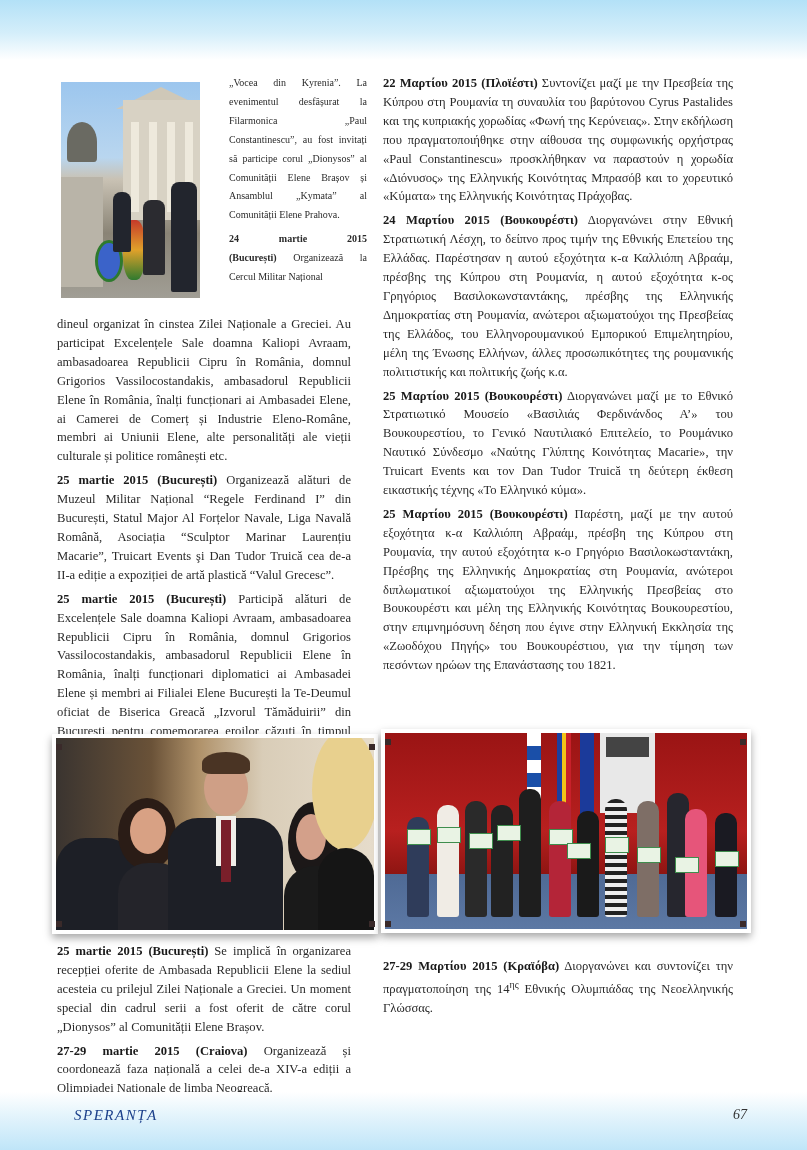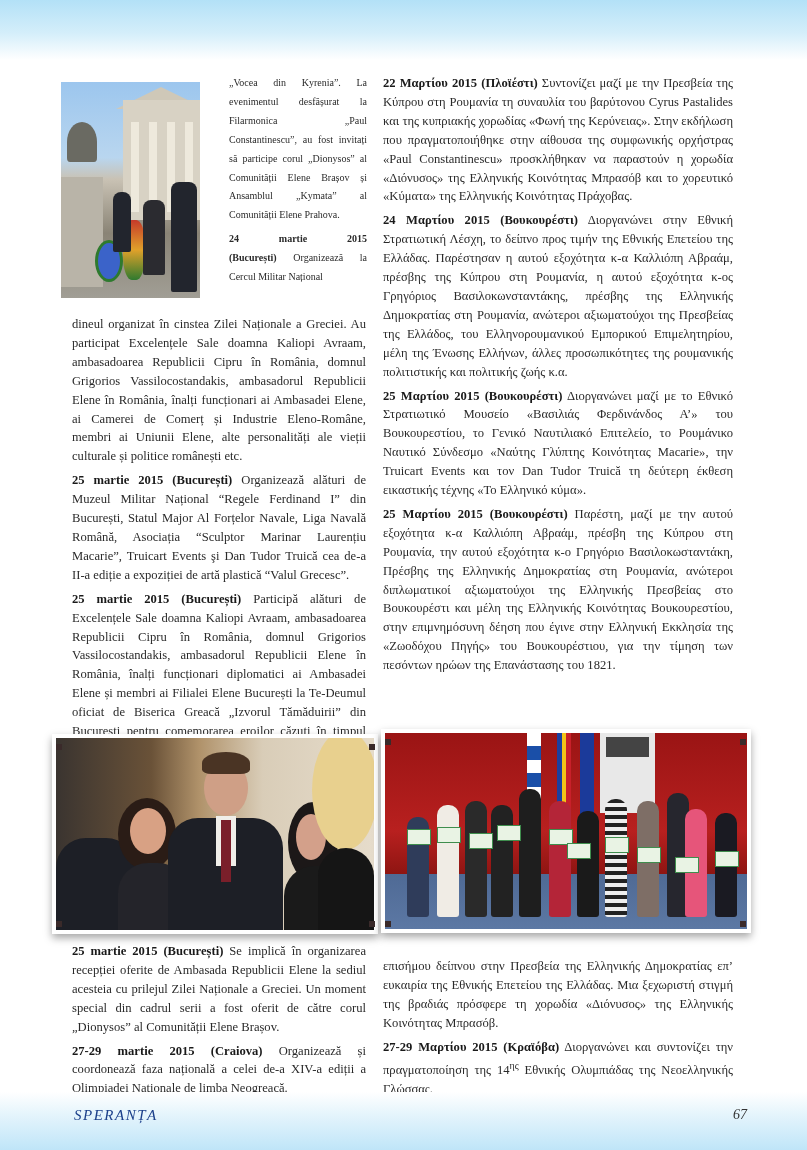--- a/index.html
+++ b/index.html
@@ -23,21 +23,21 @@
     font-size:15px; letter-spacing:1.5px; color:#1b3f8a;
   }
   .footer-page {
     position:absolute; right:60px; top:1107px;
     font-family:"Liberation Serif", serif; font-style:italic;
     font-size:14px; color:#333;
   }
   .col { position:absolute; font-size:12.6px; line-height:18.9px; text-align:justify; }
   .col p { margin:0 16px 5px 0; }
   .col b { font-weight:bold; color:#1a1a1a; }
-  .left-col { left:72px; width:310px; }
+  .left-col { left:57px; width:310px; }
   .right-col { left:383px; width:366px; }
 
   
   .wrap-text {
     position:absolute; left:229px; top:74px; width:138px;
     font-size:10px; line-height:18.9px; text-align:justify;
   }
   .wrap-text p { margin:0 0 5px 0; }
 
   .photo {
@@ -193,21 +193,20 @@
   <div class="cert" style="left:252px;top:114px;"></div>
   <div class="cert" style="left:290px;top:124px;"></div>
   <div class="cert" style="left:330px;top:118px;"></div>
 </div>
 <div class="corner" style="left:385px;top:739px;"></div>
 <div class="corner" style="left:740px;top:739px;"></div>
 <div class="corner" style="left:385px;top:921px;"></div>
 <div class="corner" style="left:740px;top:921px;"></div>
 
 <div class="col right-col" style="top:957px;">
-  <p>επισήμου δείπνου στην Πρεσβεία της Ελληνικής Δημοκρατίας επ’ ευκαιρία της Εθνικής Επετείου της Ελλάδας. Μια ξεχωριστή στιγμή της βραδιάς πρόσφερε τη χορωδία «Διόνυσος» της Ελληνικής Κοινότητας Μπρασόβ.</p>
   <p>
     <b>27-29 Μαρτίου 2015 (Κραϊόβα)</b><span> Διοργανώνει και συντονίζει την πραγματοποίηση της 14</span><sup style="font-size:10px;">ης</sup><span> Εθνικής Ολυμπιάδας της Νεοελληνικής Γλώσσας.</span>
   </p>
 </div>
 
 <div class="bottom-band"></div>
 <div class="footer-title">SPERANȚA</div>
 <div class="footer-page">67</div>
 
 </body></html>

